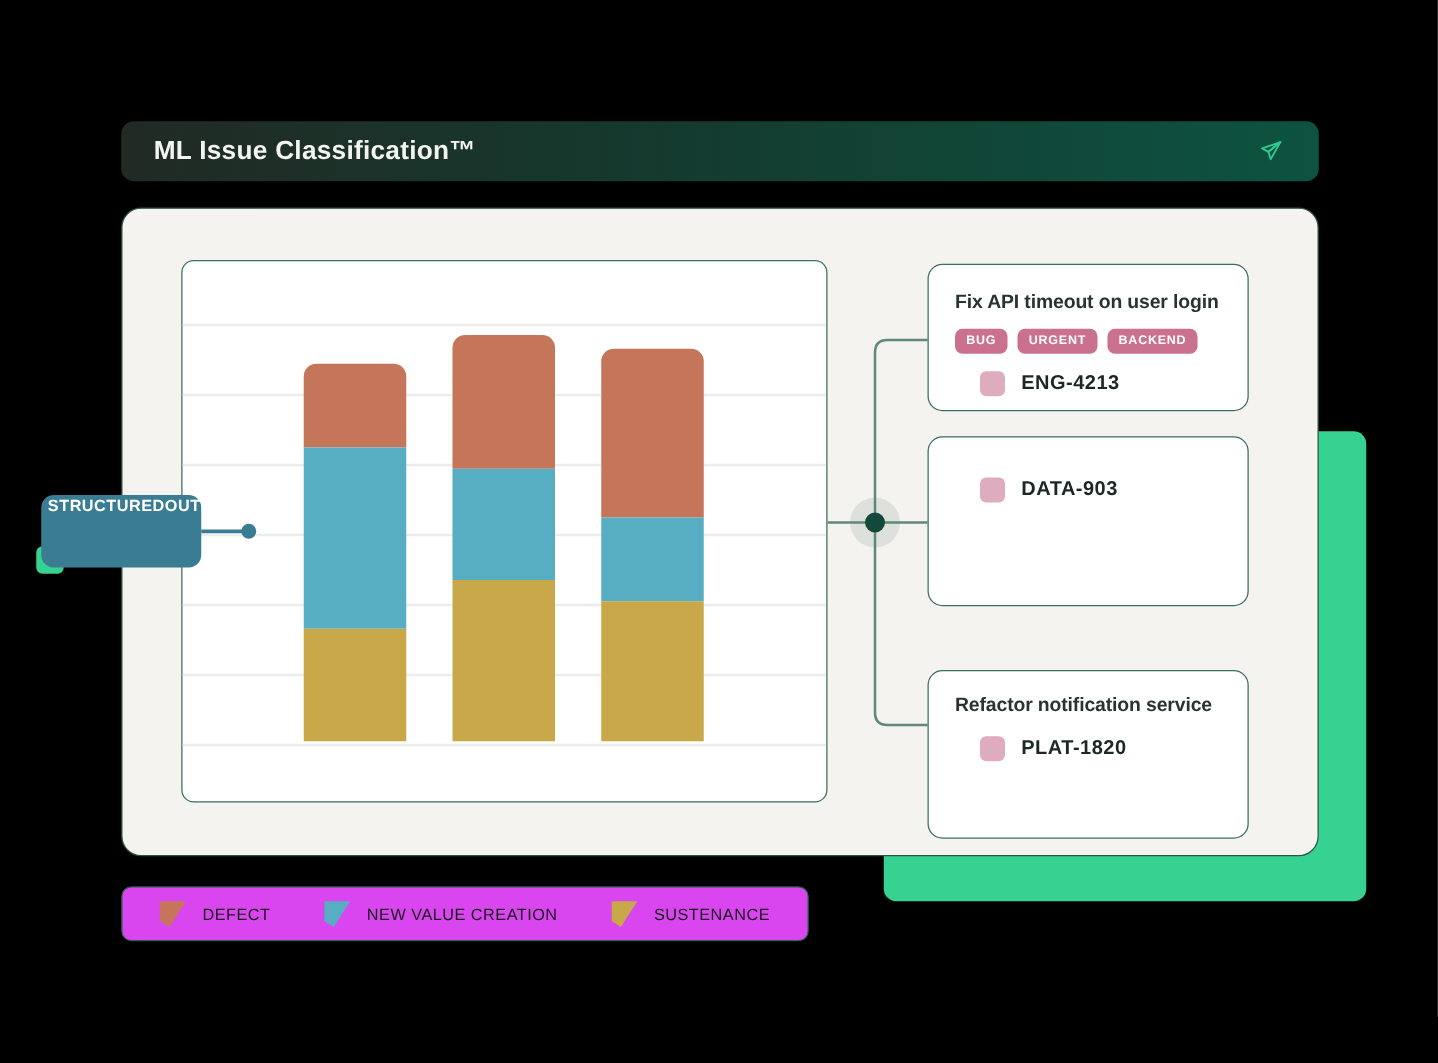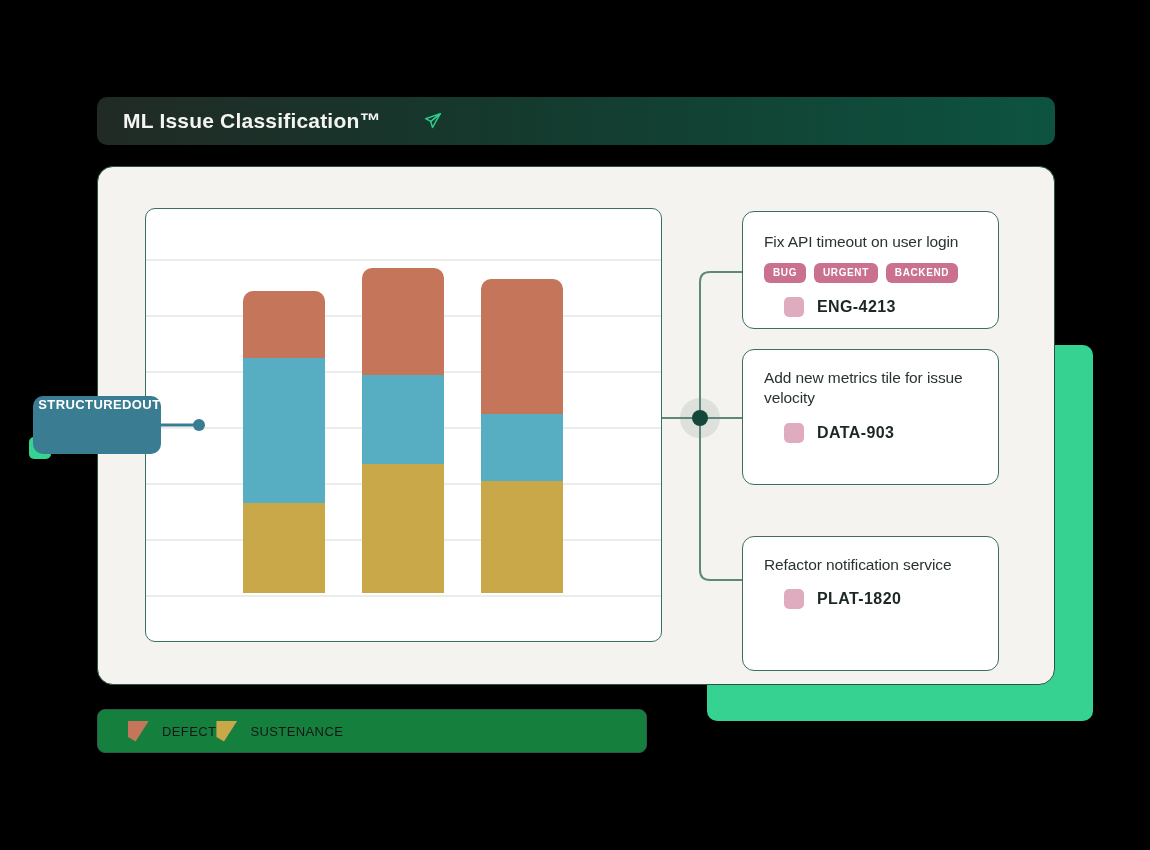--- a/index.html
+++ b/index.html
@@ -8,21 +8,21 @@
     background:var(--page_bg);
     font-family:"Liberation Sans","DejaVu Sans",sans-serif;
     -webkit-font-smoothing:antialiased;
   }
   .abs{position:absolute;}
 
   
   .header{
     left:97px;top:97px;width:958px;height:48px;border-radius:10px;
     background:linear-gradient(90deg,var(--header_dark) 0%,#143a2e 45%,var(--header_green) 100%);
-    display:flex;align-items:center;
+    display:flex;align-items:center;justify-content:space-between;
     padding:0 26px;box-sizing:border-box;z-index:4;gap:40px;
   }
   .header-title{color:#f4f4f1;font-size:21px;font-weight:600;letter-spacing:.2px;}
   .send-btn{width:24px;height:24px;display:flex;align-items:center;justify-content:center;cursor:pointer;}
 
   
   .green-accent{left:707px;top:345px;width:386px;height:376px;border-radius:10px;background:var(--accent_green);z-index:1;}
   .main-card{left:97px;top:166px;width:958px;height:519px;border-radius:16px;background:var(--card_bg);border:1px solid #2a5448;box-sizing:border-box;z-index:2;}
 
   
@@ -54,35 +54,35 @@
   .wires .dot{fill:var(--node_dot);}
 
   
   .issue-card{
     left:742px;width:257px;background:#fff;border:1.5px solid var(--card_border);
     border-radius:12px;box-sizing:border-box;padding:18px 21px;z-index:6;
   }
   .issue-card.c1{top:211px;height:118px;padding-top:20px;}
   .issue-card.c2{top:349px;height:136px;}
   .issue-card.c3{top:536px;height:135px;}
-  .issue-title{color:#283430;font-size:15.5px;font-weight:400;letter-spacing:-.1px;line-height:1.32;}
+  .issue-title{color:#283430;font-size:15.5px;font-weight:700;letter-spacing:-.1px;line-height:1.32;}
   .tag-row{display:flex;gap:8px;margin-top:11px;flex-wrap:wrap;}
   .tag{
     background:var(--tag_bg);color:#fff;font-size:10px;font-weight:700;
     letter-spacing:.6px;padding:4px 9px 5px;border-radius:6px;white-space:nowrap;
   }
   .id-row{display:flex;align-items:center;gap:13px;margin-top:14px;margin-left:20px;}
   .id-chip{width:20px;height:20px;border-radius:5px;background:var(--tag_chip);}
   .id-text{color:#1c2823;font-size:16px;font-weight:600;letter-spacing:.4px;}
 
   
   .legend{
     left:97px;top:709px;width:550px;height:44px;border-radius:8px;
-    background:#15803d;border:1.5px solid var(--legend_border);box-sizing:border-box;
-    display:flex;align-items:center;
+    background:#d946ef;border:1.5px solid var(--legend_border);box-sizing:border-box;
+    display:flex;align-items:center;justify-content:space-between;
     padding:0 30px;z-index:4;
   }
   .legend-item{display:flex;align-items:center;gap:13px;}
   .legend-marker{width:21px;height:21px;clip-path:polygon(0 0,100% 0,36% 100%,0 78%);}
   .legend-label{color:#161616;font-size:13px;font-weight:500;letter-spacing:.4px;}
 </style>
 </head>
 <body>
 
 <div class="stage">
@@ -149,39 +149,42 @@
         <span class="tag">URGENT</span>
         <span class="tag">BACKEND</span>
       </div>
     <div class="id-row">
       <div class="id-chip"></div>
       <div class="id-text">ENG-4213</div>
     </div>
   </div>
 
   <div class="abs issue-card c2">
-    <div class="issue-title">Add new metrics tile for issue velocity</div>
     <div class="id-row">
       <div class="id-chip"></div>
       <div class="id-text">DATA-903</div>
     </div>
   </div>
 
   <div class="abs issue-card c3">
     <div class="issue-title">Refactor notification service</div>
     <div class="id-row">
       <div class="id-chip"></div>
       <div class="id-text">PLAT-1820</div>
     </div>
   </div>
 
   <div class="abs legend">
     <div class="legend-item">
       <div class="legend-marker" style="background: rgb(197, 118, 90);"></div>
       <div class="legend-label">DEFECT</div>
     </div>
     <div class="legend-item">
+      <div class="legend-marker" style="background: rgb(87, 174, 194);"></div>
+      <div class="legend-label">NEW VALUE CREATION</div>
+    </div>
+    <div class="legend-item">
       <div class="legend-marker" style="background: rgb(201, 168, 74);"></div>
       <div class="legend-label">SUSTENANCE</div>
     </div>
   </div>
 
 </div>
 
 </body></html>

